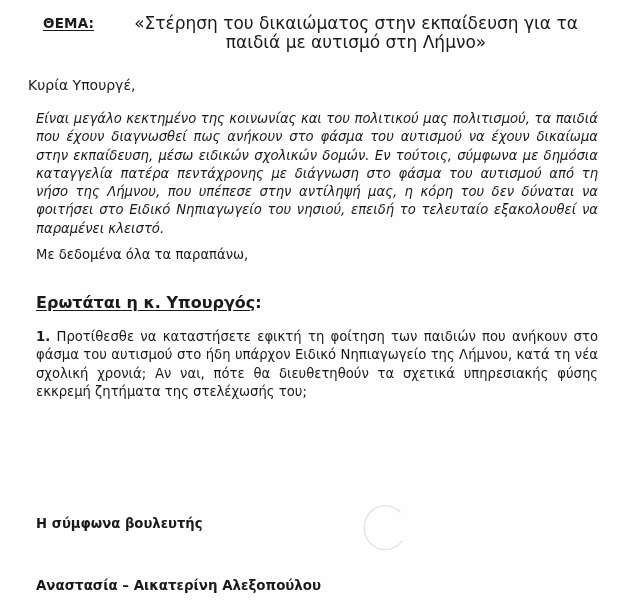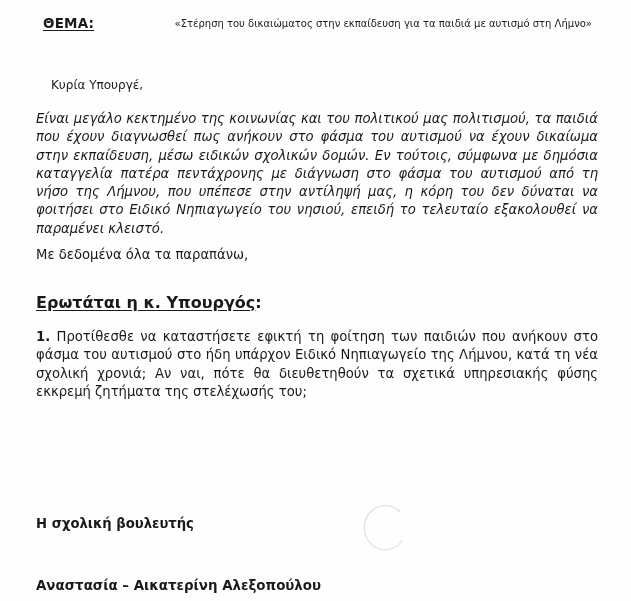--- a/index.html
+++ b/index.html
@@ -38,32 +38,32 @@
     width: 77px;
     font-weight: bold;
     font-size: 13.5px;
     line-height: 19px;
     text-decoration: underline;
     text-underline-offset: 2px;
     letter-spacing: 0.2px;
   }
   .subject-text {
     flex: 1 1 auto;
-    font-size: 10px;
+    font-size: 17px;
     line-height: 19px;
-    text-align: right;
+    text-align: center;
     padding-right: 6px;
   }
 
   
   .salutation {
     position: absolute;
     top: 76px;
-    left: 51px;
-    font-size: 12px;
+    left: 28px;
+    font-size: 14px;
     line-height: 19px;
   }
 
   
   .body-para {
     position: absolute;
     top: 110px;
     left: 36px;
     width: 562px;
     font-size: 13.2px;
@@ -160,21 +160,21 @@
   <div class="question-heading">
     <span class="ul">Ερωτάται η κ. Υπουργός</span><span>:</span>
   </div>
 
   <div class="question-item" id="question-1">
     <span class="num">1.</span>
     <span>Προτίθεσθε να καταστήσετε εφικτή τη φοίτηση των παιδιών που ανήκουν στο φάσμα του αυτισμού στο ήδη υπάρχον Ειδικό Νηπιαγωγείο της Λήμνου, κατά τη νέα σχολική χρονιά; Αν ναι, πότε θα διευθετηθούν τα σχετικά υπηρεσιακής φύσης εκκρεμή ζητήματα της στελέχωσής του;</span>
   </div>
 
 
-  <div class="signature-role">Η σχολική βουλευτής</div>
+  <div class="signature-role">Η σύμφωνα βουλευτής</div>
 
   <div class="signature-name">Αναστασία – Αικατερίνη Αλεξοπούλου</div>
 
   <div class="scan-artifact">
     <svg width="56" height="56" viewBox="0 0 56 56" aria-hidden="true">
       <path d="M 38 9 A 21 22 0 1 0 40 38" fill="none" stroke="#dcdcdc" stroke-width="1.1" stroke-linecap="round"></path>
     </svg>
   </div>
 
 </div>

